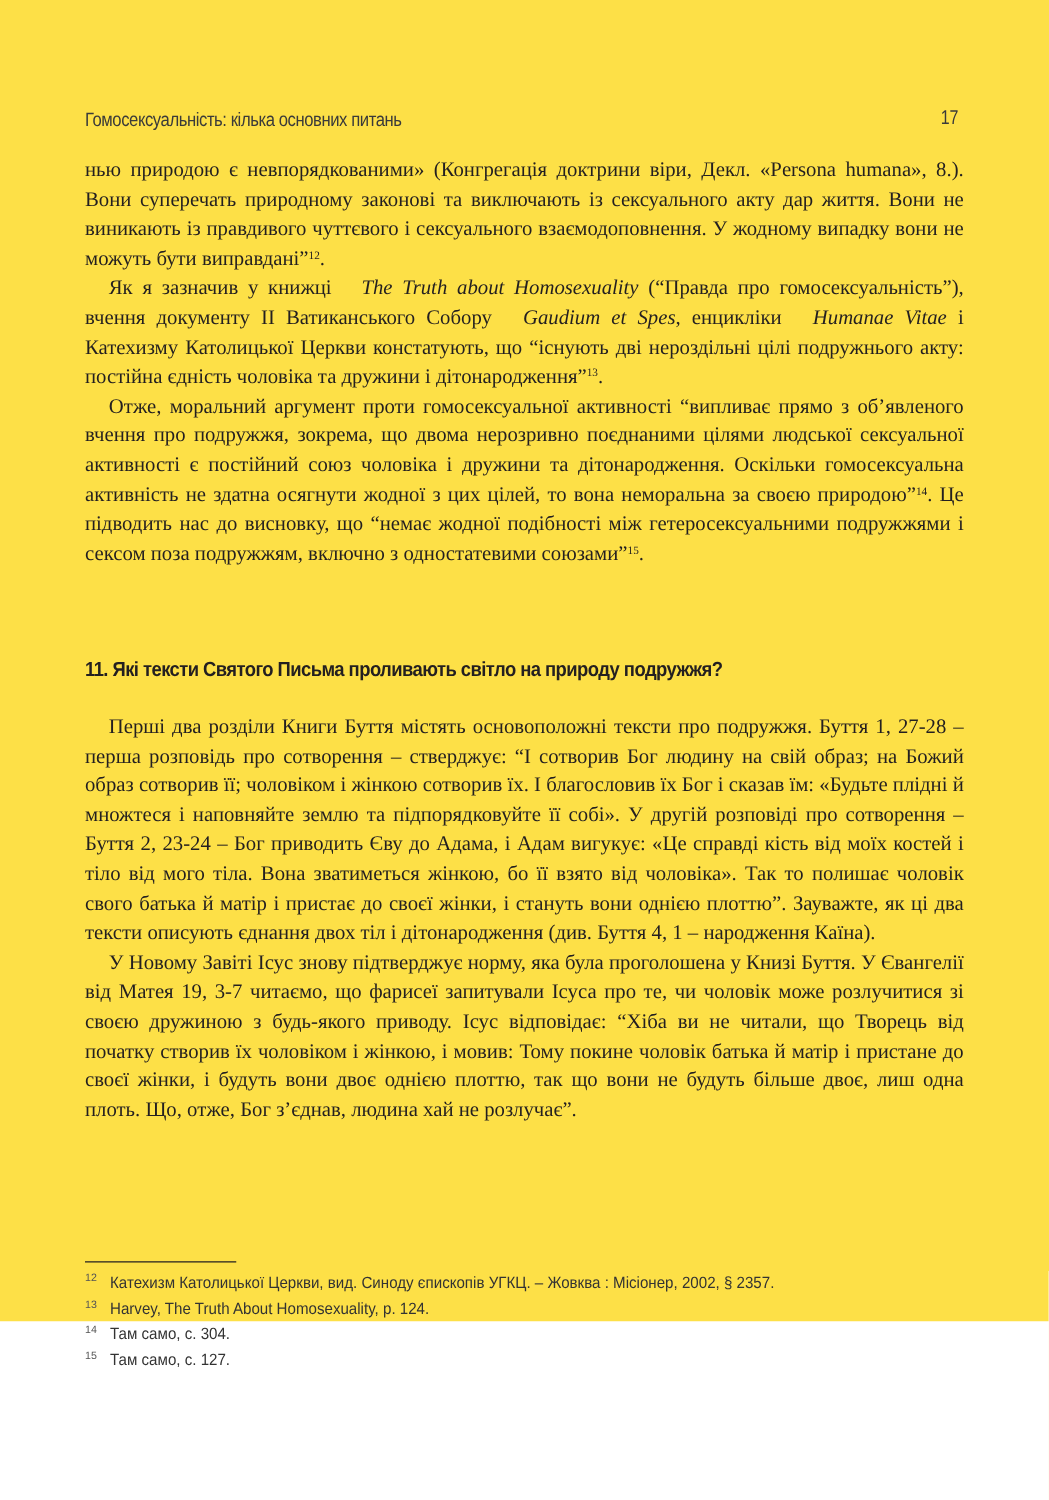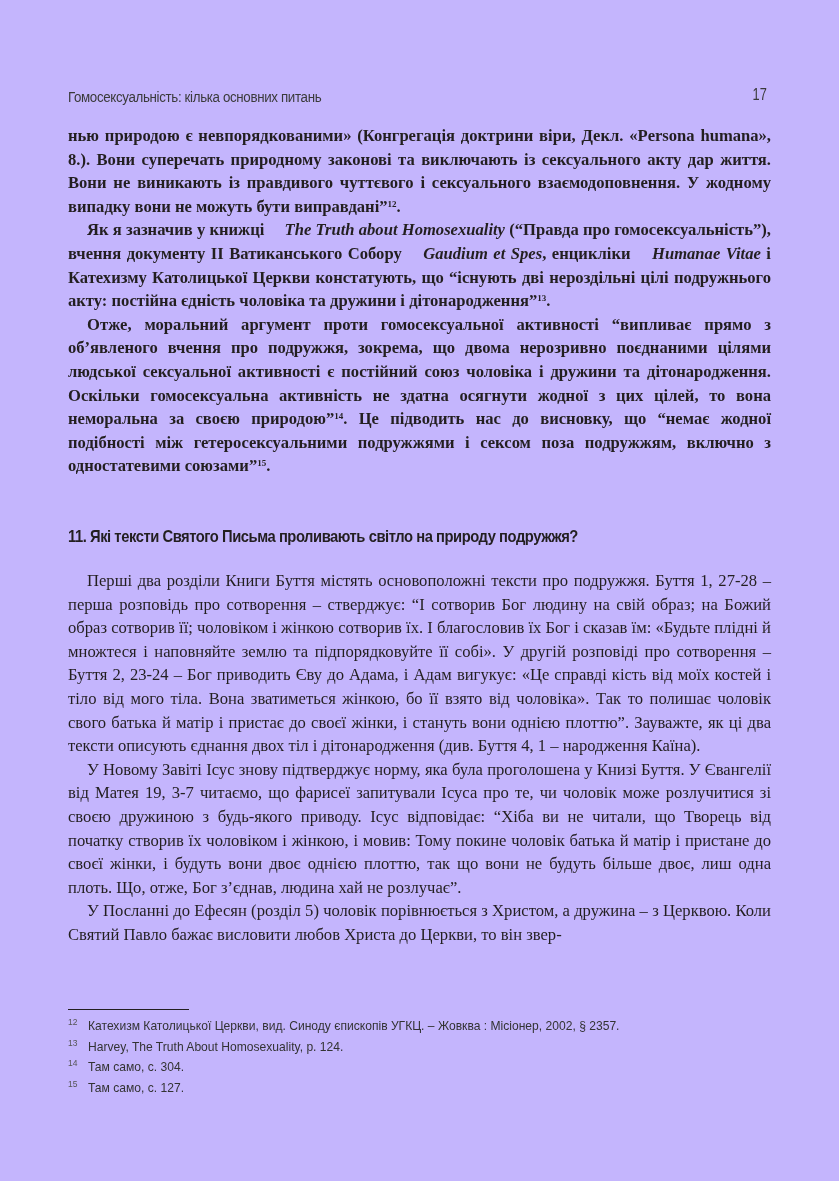--- a/index.html
+++ b/index.html
@@ -1,17 +1,17 @@
 <!DOCTYPE html>
 <html><head>
 <meta charset="utf-8">
 <style>
   html, body { margin:0; padding:0; background:#ffffff; }
   body { width:839px; height:1200px; position:relative; overflow:hidden; color:#231f20; }
-  .page { position:absolute; left:0; top:0; width:839px; height:1181px; background:#c4b5fd; }
+  .page { position:absolute; left:0; top:0; width:839px; height:1057px; background:#fde047; }
   .running-head { position:absolute; left:68px; top:88px; width:703px; height:22px;
     font-family:"Liberation Sans", sans-serif; font-size:15.5px; color:#3a3a3a; letter-spacing:-0.4px; transform:scaleX(0.86); transform-origin:left top; }
   .page-num { position:absolute; right:72px; top:86px; font-family:"Liberation Sans", sans-serif; font-size:16px; color:#3a3a3a; transform:scaleX(0.8); transform-origin:right top;}
   .body-text { position:absolute; left:68px; width:703px;
     font-family:"Liberation Serif", serif; font-size:16.6px; line-height:23.6px; color:#231f20; text-align:justify; }
   .body-text p { margin:0; text-indent:19px; hyphens:manual; }
   .body-text p.noindent { text-indent:0; }
   .body-text i { font-style:italic;margin-left:16px; }
   sup { font-size:9px; line-height:0; vertical-align:5px; }
   .section-heading { position:absolute; left:68px; top:527px; width:703px;
@@ -23,32 +23,31 @@
   .fn .fn-text { position:absolute; left:20px; top:0; transform:scaleX(0.93); transform-origin:left center; }
 </style>
 </head>
 <body>
 
 <div class="page">
 
   <div class="running-head">Гомосексуальність: кілька основних питань</div>
   <div class="page-num">17</div>
 
-  <div class="body-text" style="top:124px;font-weight:bold;">
+  <div class="body-text" style="top:124px;">
     <p class="noindent"><span>нью природою є невпорядкованими» (Конгрегація доктрини віри, Декл. «Persona humana», 8.). Вони суперечать природному законові та виключають із сексуального акту дар життя. Вони не виникають із правдивого чуттєвого і сексуального взаємодоповнення. У жодному випадку вони не можуть бути виправдані”</span><sup>12</sup>.</p>
     <p><span>Як я зазначив у книжці </span><i>The Truth about Homosexuality</i><span> (“Правда про гомосексуальність”), вчення документу II Ватиканського Собору </span><i>Gaudium et Spes</i><span>, енцикліки </span><i>Humanae Vitae</i><span> і Катехизму Католицької Церкви констатують, що “існують дві нероздільні цілі подружнього акту: постійна єдність чоловіка та дружини і дітонародження”</span><sup>13</sup>.</p>
     <p><span>Отже, моральний аргумент проти гомосексуальної активності “випливає прямо з об’явленого вчення про подружжя, зокрема, що двома нерозривно поєднаними цілями людської сексуальної активності є постійний союз чоловіка і дружини та дітонародження. Оскільки гомосексуальна активність не здатна осягнути жодної з цих цілей, то вона неморальна за своєю природою”</span><sup>14</sup><span>. Це підводить нас до висновку, що “немає жодної подібності між гетеросексуальними подружжями і сексом поза подружжям, включно з одностатевими союзами”</span><sup>15</sup>.</p>
   </div>
 
   <div class="section-heading">11. Які тексти Святого Письма проливають світло на природу подружжя?</div>
 
   <div class="body-text" style="top:569px;">
     <p>Перші два розділи Книги Буття містять основоположні тексти про подружжя. Буття 1, 27-28 – перша розповідь про сотворення – стверджує: “І сотворив Бог людину на свій образ; на Божий образ сотворив її; чоловіком і жінкою сотворив їх. І благословив їх Бог і сказав їм: «Будьте плідні й множтеся і наповняйте землю та підпорядковуйте її собі». У другій розповіді про сотворення – Буття 2, 23-24 – Бог приводить Єву до Адама, і Адам вигукує: «Це справді кість від моїх костей і тіло від мого тіла. Вона зватиметься жінкою, бо її взято від чоловіка». Так то полишає чоловік свого батька й матір і пристає до своєї жінки, і стануть вони однією плоттю”. Зауважте, як ці два тексти описують єднання двох тіл і дітонародження (див. Буття 4, 1 – народження Каїна).</p>
     <p>У Новому Завіті Ісус знову підтверджує норму, яка була проголошена у Книзі Буття. У Євангелії від Матея 19, 3-7 читаємо, що фарисеї запитували Ісуса про те, чи чоловік може розлучитися зі своєю дружиною з будь-якого приводу. Ісус відповідає: “Хіба ви не читали, що Творець від початку створив їх чоловіком і жінкою, і мовив: Тому покине чоловік батька й матір і пристане до своєї жінки, і будуть вони двоє однією плоттю, так що вони не будуть більше двоє, лиш одна плоть. Що, отже, Бог з’єднав, людина хай не розлучає”.</p>
-    <p>У Посланні до Ефесян (розділ 5) чоловік порівнюється з Христом, а дружина – з Церквою. Коли Святий Павло бажає висловити любов Христа до Церкви, то він звер-</p>
   </div>
 
   <div class="fn-rule"></div>
 
   <div class="footnotes">
     <div class="fn">
       <span class="fn-num">12</span>
       <span class="fn-text">Катехизм Католицької Церкви, вид. Синоду єпископів УГКЦ. – Жовква : Місіонер, 2002, § 2357.</span>
     </div>
     <div class="fn">

